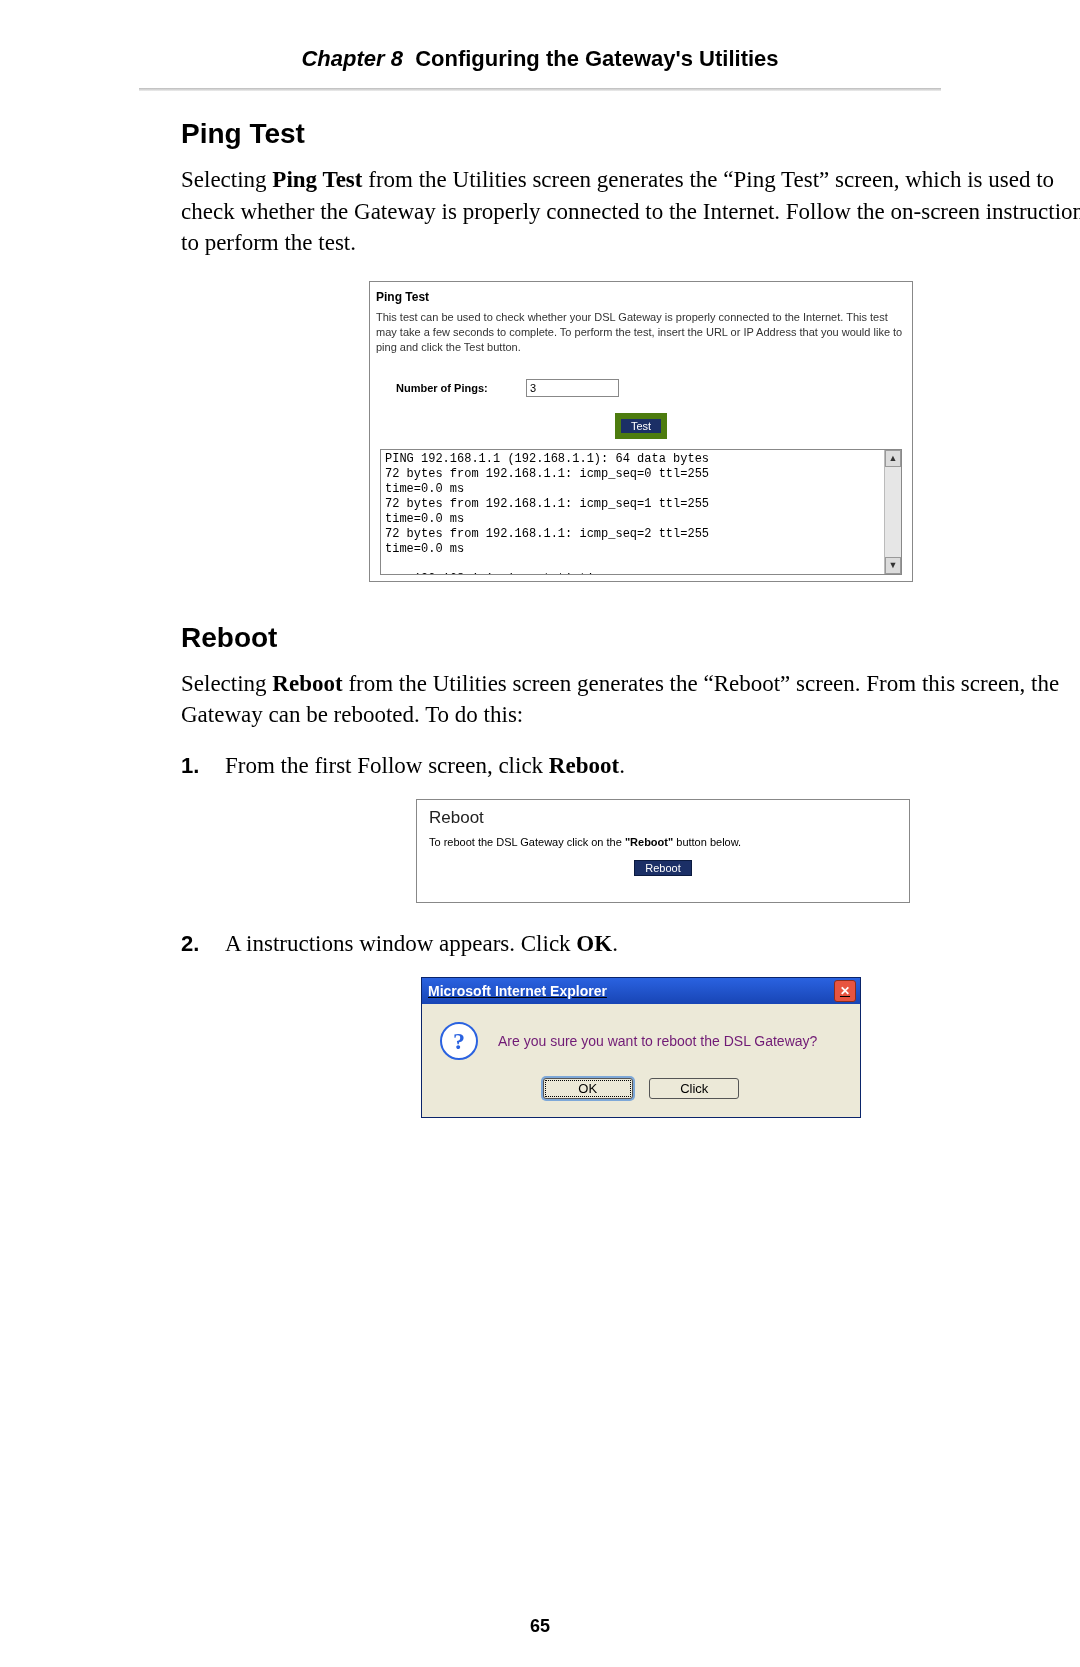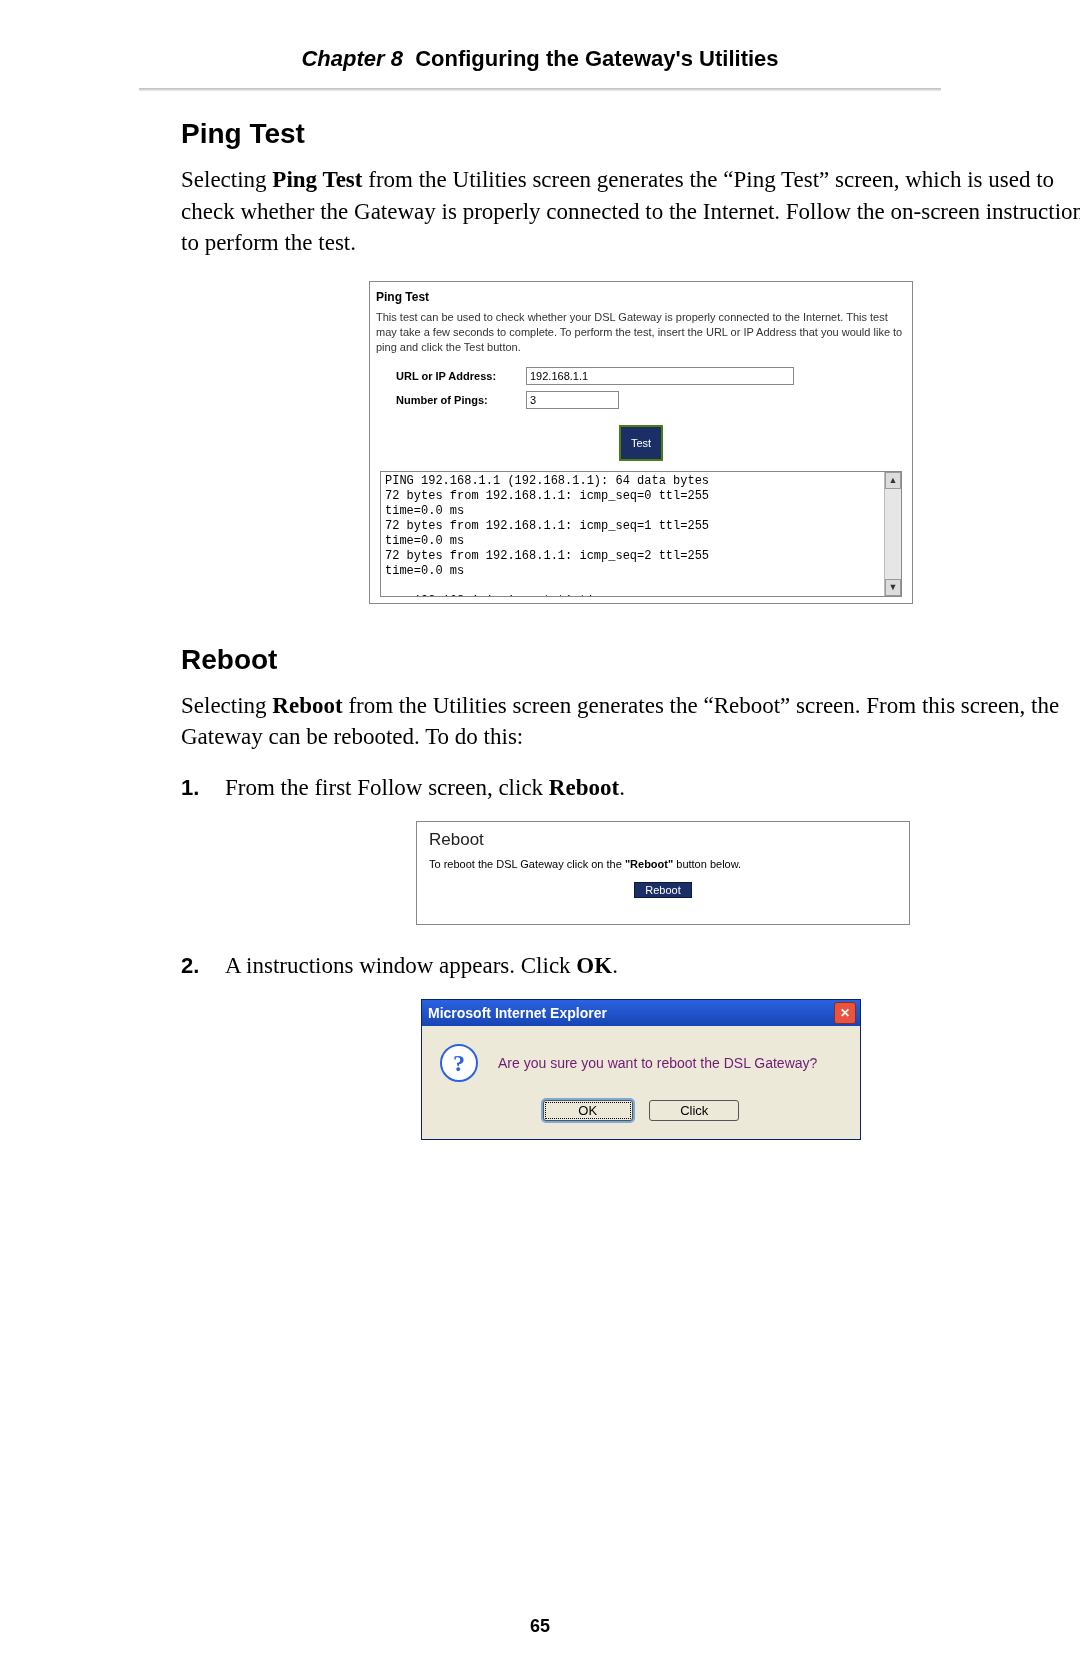--- a/index.html
+++ b/index.html
@@ -15,43 +15,43 @@
   .para{font-size:23px;line-height:1.38;margin:2px 0 22px 0;}
   .para b{font-weight:bold;}
   .steplist{margin:0;padding:0;list-style:none;font-size:23px;}
   .steplist li{display:flex;gap:20px;margin-bottom:20px;}
   .steplist .num{font-family:Verdana,Arial,sans-serif;font-weight:bold;font-size:22px;min-width:24px;}
   .figwrap{text-align:center;margin:10px 0 40px 0;}
   
   .ping-panel{display:inline-block;width:530px;border:1px solid #888;background:#fff;
               font-family:Verdana,Arial,sans-serif;font-size:12px;text-align:left;padding:6px;}
   .ping-title{font-weight:bold;margin:2px 0 6px 0;}
-  .ping-desc{font-size:11px;line-height:1.35;color:#333;margin-bottom:12px;}
+  .ping-desc{font-size:11px;line-height:1.35;color:#333;margin-bottom:24px;}
   .ping-row{display:flex;align-items:center;margin:6px 0 6px 20px;}
   .ping-label{font-weight:bold;font-size:11px;width:130px;}
   .ping-input{border:1px solid #888;height:16px;font-size:11px;padding:0 3px;background:#fff;font-family:Verdana,Arial,sans-serif;}
-  .test-btn{background:#1b2f66;color:#fff;font-size:11px;border:2px solid #4d7c0f;padding:10px 10px;display:inline-block;cursor:pointer;}
+  .test-btn{background:#1b2f66;color:#fff;font-size:11px;border:6px solid #4d7c0f;padding:1px 10px;display:inline-block;cursor:pointer;}
   .btn-row{text-align:center;margin:16px 0 10px 0;}
   .ping-output-wrap{margin:0 4px;position:relative;}
   .ping-output{border:1px solid #888;font-family:"Courier New",monospace;font-size:12px;line-height:1.25;
                padding:2px 4px;white-space:pre;height:120px;overflow:hidden;}
   .scrollbar{position:absolute;right:1px;top:1px;bottom:1px;width:16px;background:#e6e6e6;border-left:1px solid #bbb;}
   .scroll-btn{height:15px;background:#dcdcdc;border:1px solid #999;display:flex;align-items:center;justify-content:center;font-size:9px;color:#333;}
   .scroll-track{position:absolute;top:16px;bottom:16px;left:0;right:0;}
   .scroll-btn.dn{position:absolute;bottom:0;left:0;right:0;}
   
   .reboot-panel{display:inline-block;width:480px;border:1px solid #888;background:#fff;
                 font-family:Verdana,Arial,sans-serif;text-align:left;padding:6px 6px 26px 6px;position:relative;left:22px;}
   .reboot-title{font-size:17px;font-weight:normal;color:#222;margin:2px 0 8px 6px;}
   .reboot-desc{font-size:11px;margin:6px 0 10px 6px;}
   .reboot-btn{background:#1b2f66;color:#fff;font-size:11px;border:1px solid #0b1a3f;padding:1px 10px;display:inline-block;cursor:pointer;}
   
   .ie-dialog{display:inline-block;width:440px;text-align:left;font-family:Tahoma,Verdana,sans-serif;}
   .ie-outer{border:1px solid #0a246a;background:#ece9d8;}
-  .titlebar{background:linear-gradient(to bottom,#2a62e0,#1845b5);height:26px;display:flex;align-items:center;justify-content:space-between;padding:0 4px 0 6px;}
+  .titlebar{background:linear-gradient(to bottom,#2a62e0,#1845b5);height:26px;display:flex;align-items:center;justify-content:space-between;padding:0 4px 0 6px;text-decoration:underline;}
   .titlebar .title{color:#fff;font-weight:bold;font-size:14px;}
   .close-btn{width:20px;height:20px;background:#e85440;border:1px solid #8a2c1e;border-radius:3px;display:flex;align-items:center;justify-content:center;color:#fff;font-weight:bold;font-size:12px;cursor:pointer;}
   .dlg-body{display:flex;align-items:center;gap:20px;padding:18px 18px 4px 18px;}
   .qicon{width:34px;height:34px;border:2px solid #2a62e0;border-radius:50%;display:flex;align-items:center;justify-content:center;color:#2a62e0;font-weight:bold;font-size:24px;font-family:Georgia,serif;background:#fff;}
   .dlg-text{font-size:14px;color:#701a75;}
   .dlg-btns{text-align:center;padding:14px 0 18px 0;}
   .win-btn{min-width:90px;padding:2px 14px;font-size:13px;background:#ece9d8;border:1px solid #555;border-radius:3px;margin:0 6px;cursor:pointer;}
   .win-btn.focus{outline:1px dotted #000;outline-offset:-3px;box-shadow:0 0 0 2px #7ea8d8;}
   .pagenum{position:absolute;bottom:30px;left:0;right:0;text-align:center;font-family:Verdana,Arial,sans-serif;font-weight:bold;font-size:18px;}
 </style>
@@ -67,24 +67,20 @@
   <div class="content">
     <h2 class="h2">Ping Test</h2>
     <p class="para">
       <span>Selecting </span><b>Ping Test</b><span> from the Utilities screen generates the “Ping Test” screen, which is used to check whether the Gateway is properly connected to the Internet. Follow the on-screen instructions to perform the test.</span>
     </p>
 
     <div class="figwrap">
       <div class="ping-panel">
         <div class="ping-title">Ping Test</div>
         <div class="ping-desc">This test can be used to check whether your DSL Gateway is properly connected to the Internet. This test may take a few seconds to complete. To perform the test, insert the URL or IP Address that you would like to ping and click the Test button.</div>
-        <div class="ping-row">
-          <span class="ping-label">URL or IP Address:</span>
-          <input class="ping-input" style="width: 260px;" value="192.168.1.1">
-        </div>
         <div class="ping-row">
           <span class="ping-label">Number of Pings:</span>
           <input class="ping-input" style="width: 85px;" value="3">
         </div>
         <div class="btn-row">
           <span class="test-btn">Test</span>
         </div>
         <div class="ping-output-wrap">
           <div class="ping-output">PING 192.168.1.1 (192.168.1.1): 64 data bytes
 72 bytes from 192.168.1.1: icmp_seq=0 ttl=255

